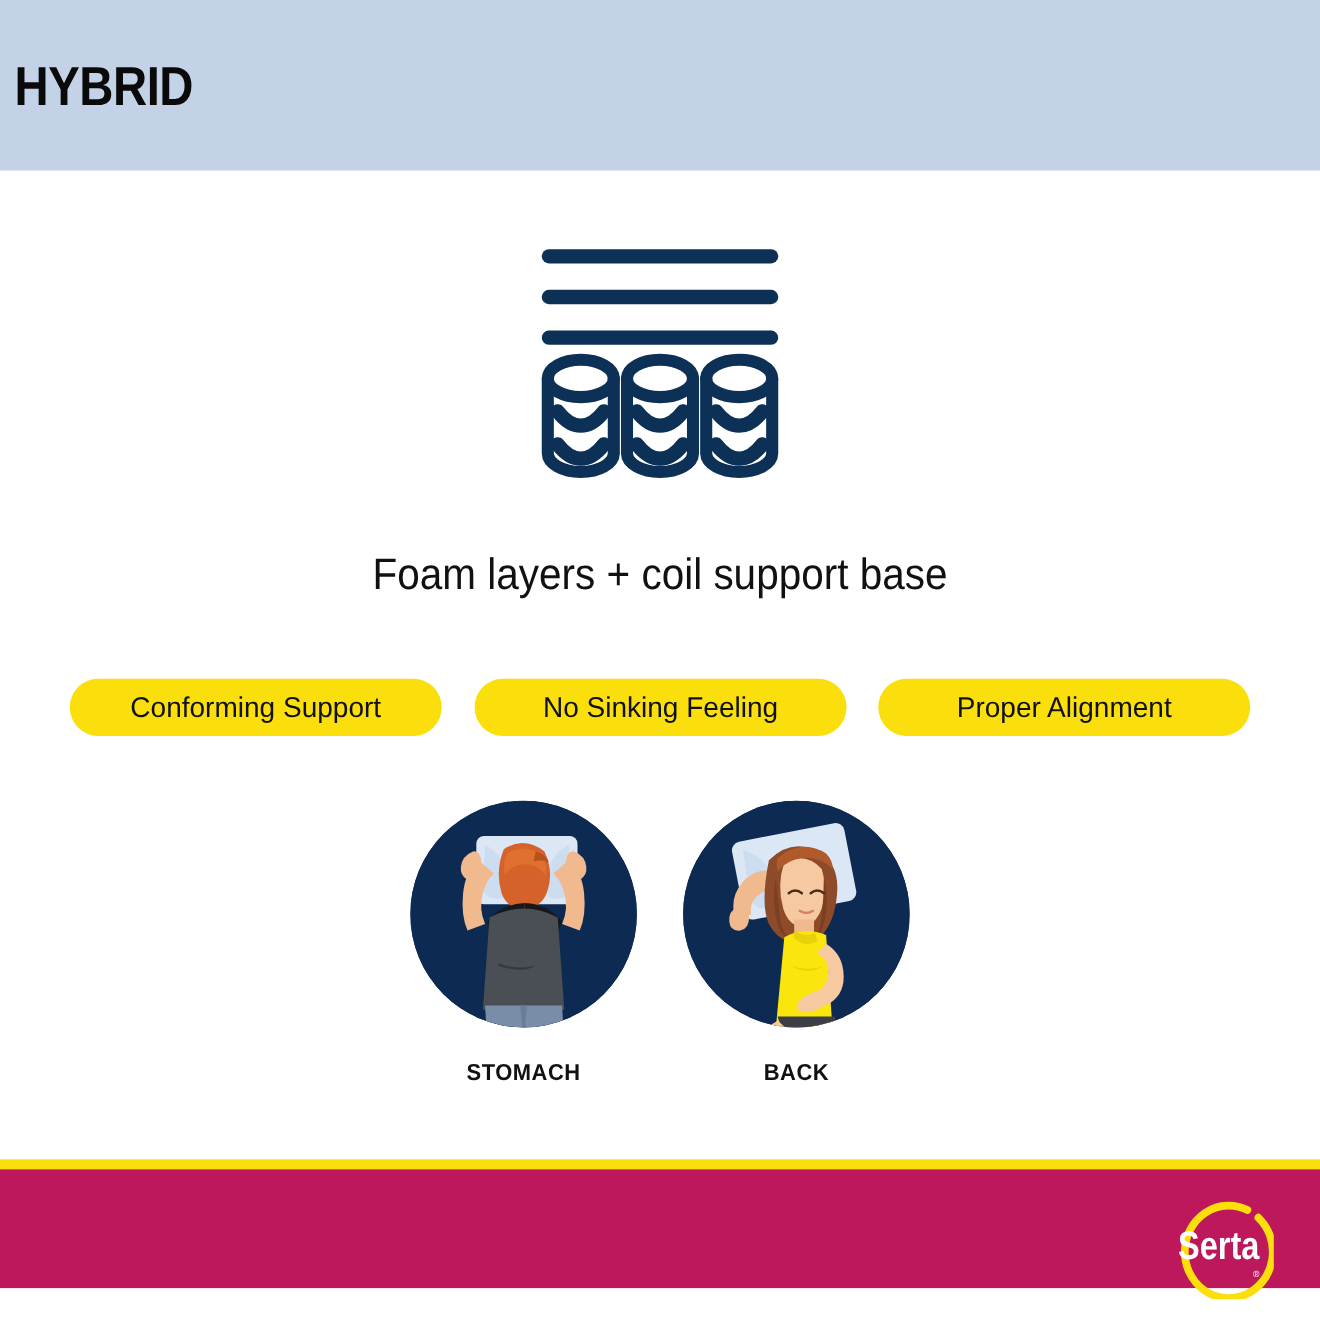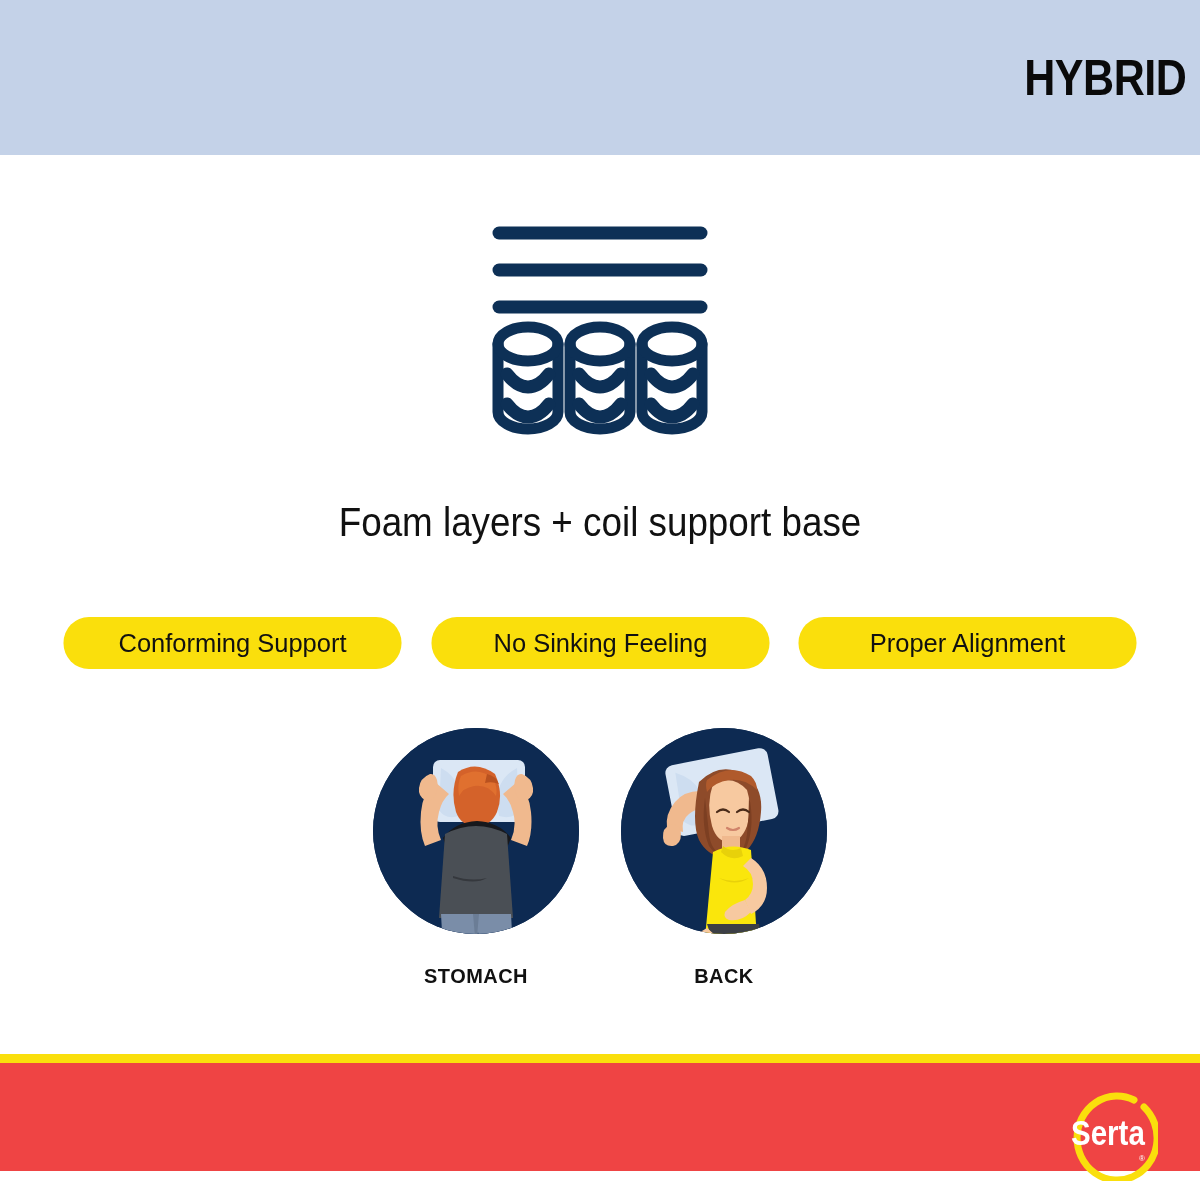--- a/index.html
+++ b/index.html
@@ -9,21 +9,21 @@
     font-family:"Liberation Sans",sans-serif;
     overflow:hidden;
     position:relative;
   }
   .page{position:relative;width:1200px;height:1200px;background:#fff;}
 
   
   .header{
     position:absolute;left:0;top:0;width:1200px;height:155px;
     background:#c4d2e8;
-    display:flex;align-items:center;justify-content:flex-end;
+    display:flex;align-items:center;justify-content:flex-start;
   }
   .header-title{
     font-size:50px;font-weight:bold;color:#0a0a0a;
     letter-spacing:-0.5px;
     font-family:"Liberation Sans",sans-serif;
     transform:scaleX(0.86);
   }
 
   
   .icon-wrap{
@@ -78,21 +78,21 @@
     transform:scaleX(0.95);
   }
 
   
   .yellow-stripe{
     position:absolute;left:0;top:1054px;width:1200px;height:9px;
     background:#fadf0c;
   }
   .footer{
     position:absolute;left:0;top:1063px;width:1200px;height:108px;
-    background:#ef4444;
+    background:#be185d;
   }
   .serta-logo{
     position:absolute;right:42px;top:22px;width:96px;height:96px;
   }
 </style>
 </head>
 <body>
 
 <div class="page">
 

